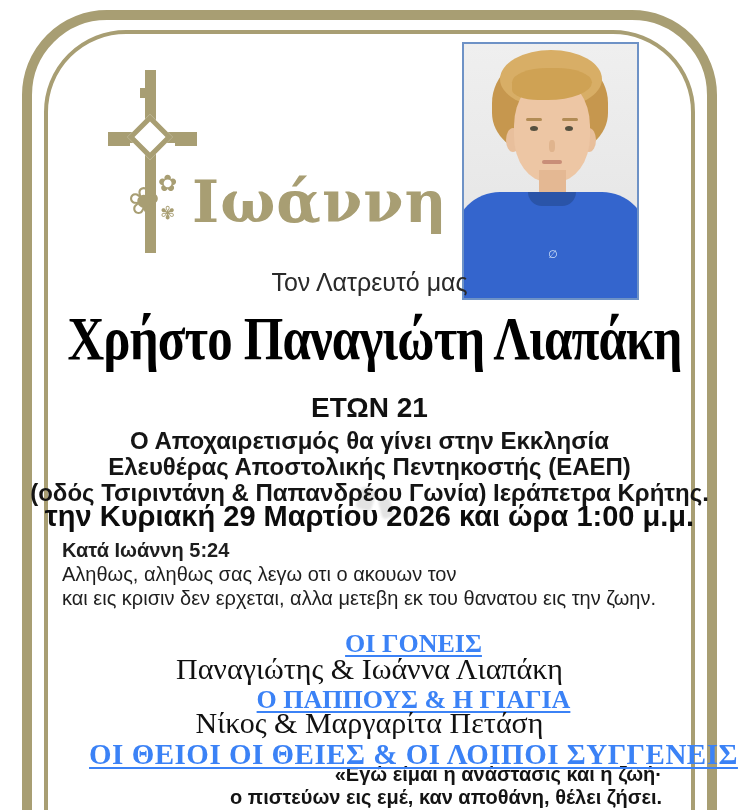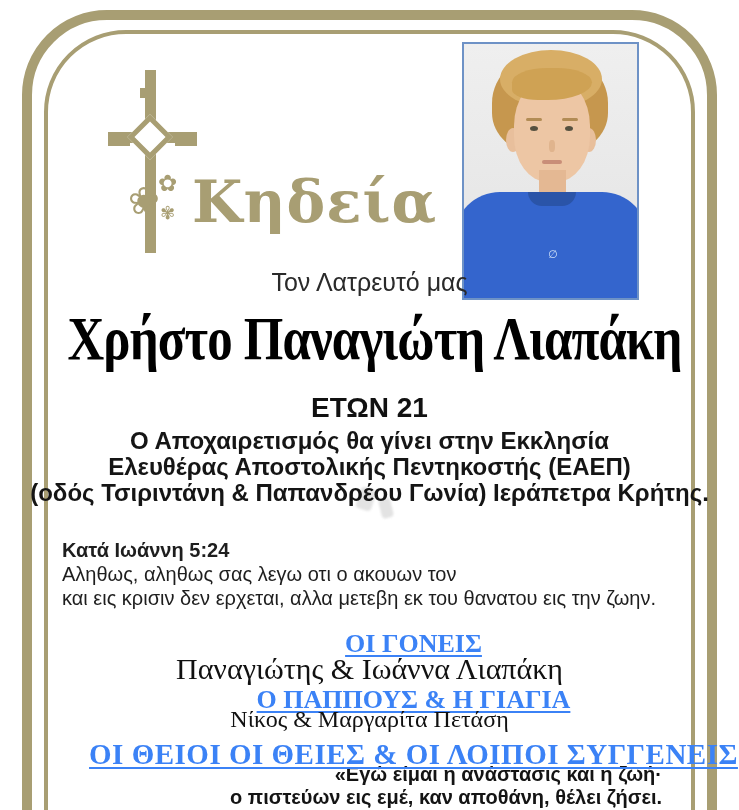--- a/index.html
+++ b/index.html
@@ -72,21 +72,21 @@
   .datetime{top:500px;font-size:29px;font-weight:bold;color:#0d0d0d;}
   .scripture{left:62px;top:538px;width:600px;text-align:left;font-size:20px;line-height:24px;color:#1e1e1e;}
   .scripture .ref{font-weight:bold;}
   .family-heading{
     font-family:"Liberation Serif",serif;font-weight:bold;color:#3b82f6;
     text-decoration:underline;text-underline-offset:3px;text-decoration-thickness:2px;padding-left:44px;
   }
   .parents-heading{top:629px;font-size:26px;}
   .parents-names{top:652px;font-family:Liberation Serif, serif;font-size:30px;color:#111;}
   .grandparents-heading{top:685px;font-size:26px;}
-  .grandparents-names{top:706px;font-family:"Liberation Serif",serif;font-size:24px;color:#111;}
+  .grandparents-names{top:706px;font-family:"Liberation Serif",serif;font-size:30px;color:#111;}
   .relatives-heading{top:738px;font-size:29px;letter-spacing:.5px;}
   .quote{left:0;top:763px;width:662px;text-align:right;font-size:20px;font-weight:bold;line-height:23px;color:#141414;}
 </style>
 </head>
 <body>
 
 <div id="canvas">
 
   <svg id="frame-svg" viewBox="0 0 739 810" xmlns="http://www.w3.org/2000/svg">
     <path d="M 27 820 L 27 95 A 80 80 0 0 1 107 15 L 632 15 A 80 80 0 0 1 712 95 L 712 820" fill="none" stroke="#a89e73" stroke-width="10"></path>
@@ -98,21 +98,21 @@
     <div class="abs gold cross-v-step"></div>
     <div class="abs gold cross-h"></div>
     <div class="abs gold cross-h-step-l"></div>
     <div class="abs gold cross-h-step-r"></div>
     <div class="abs cross-diamond"></div>
     <div class="abs rose rose-big">❀</div>
     <div class="abs rose rose-small">✿</div>
     <div class="abs rose rose-leaf">✾</div>
   </div>
 
-  <div class="abs kideia">Κηδεία</div>
+  <div class="abs kideia">Ιωάννη</div>
 
   <div class="abs photo">
     <div class="hair-back"></div>
     <div class="hair-top"></div>
     <div class="ear-l"></div>
     <div class="ear-r"></div>
     <div class="face"></div>
     <div class="fringe"></div>
     <div class="brow-l"></div>
     <div class="brow-r"></div>
@@ -137,20 +137,21 @@
     <span class="name-line">Χρήστο Παναγιώτη Λιαπάκη</span>
   </div>
 
   <div class="abs center age">ΕΤΩΝ 21</div>
 
   <div class="abs center service">
     <div>Ο Αποχαιρετισμός θα γίνει στην Εκκλησία</div>
     <div>Ελευθέρας Αποστολικής Πεντηκοστής (ΕΑΕΠ)</div>
     <div>(οδός Τσιριντάνη &amp; Παπανδρέου Γωνία) Ιεράπετρα Κρήτης.</div>
   </div>
+  <div class="abs center datetime">την Κυριακή 29 Μαρτίου 2026 και ώρα 1:00 μ.μ.</div>
 
   <div class="abs scripture">
     <div class="ref">Κατά Ιωάννη 5:24</div>
     <div>Αληθως, αληθως σας λεγω οτι ο ακουων τον</div>
     <div>και εις κρισιν δεν ερχεται, αλλα μετεβη εκ του θανατου εις την ζωην.</div>
   </div>
 
   <div class="abs center family-heading parents-heading">ΟΙ ΓΟΝΕΙΣ</div>
   <div class="abs center parents-names">Παναγιώτης &amp; Ιωάννα Λιαπάκη</div>
 

